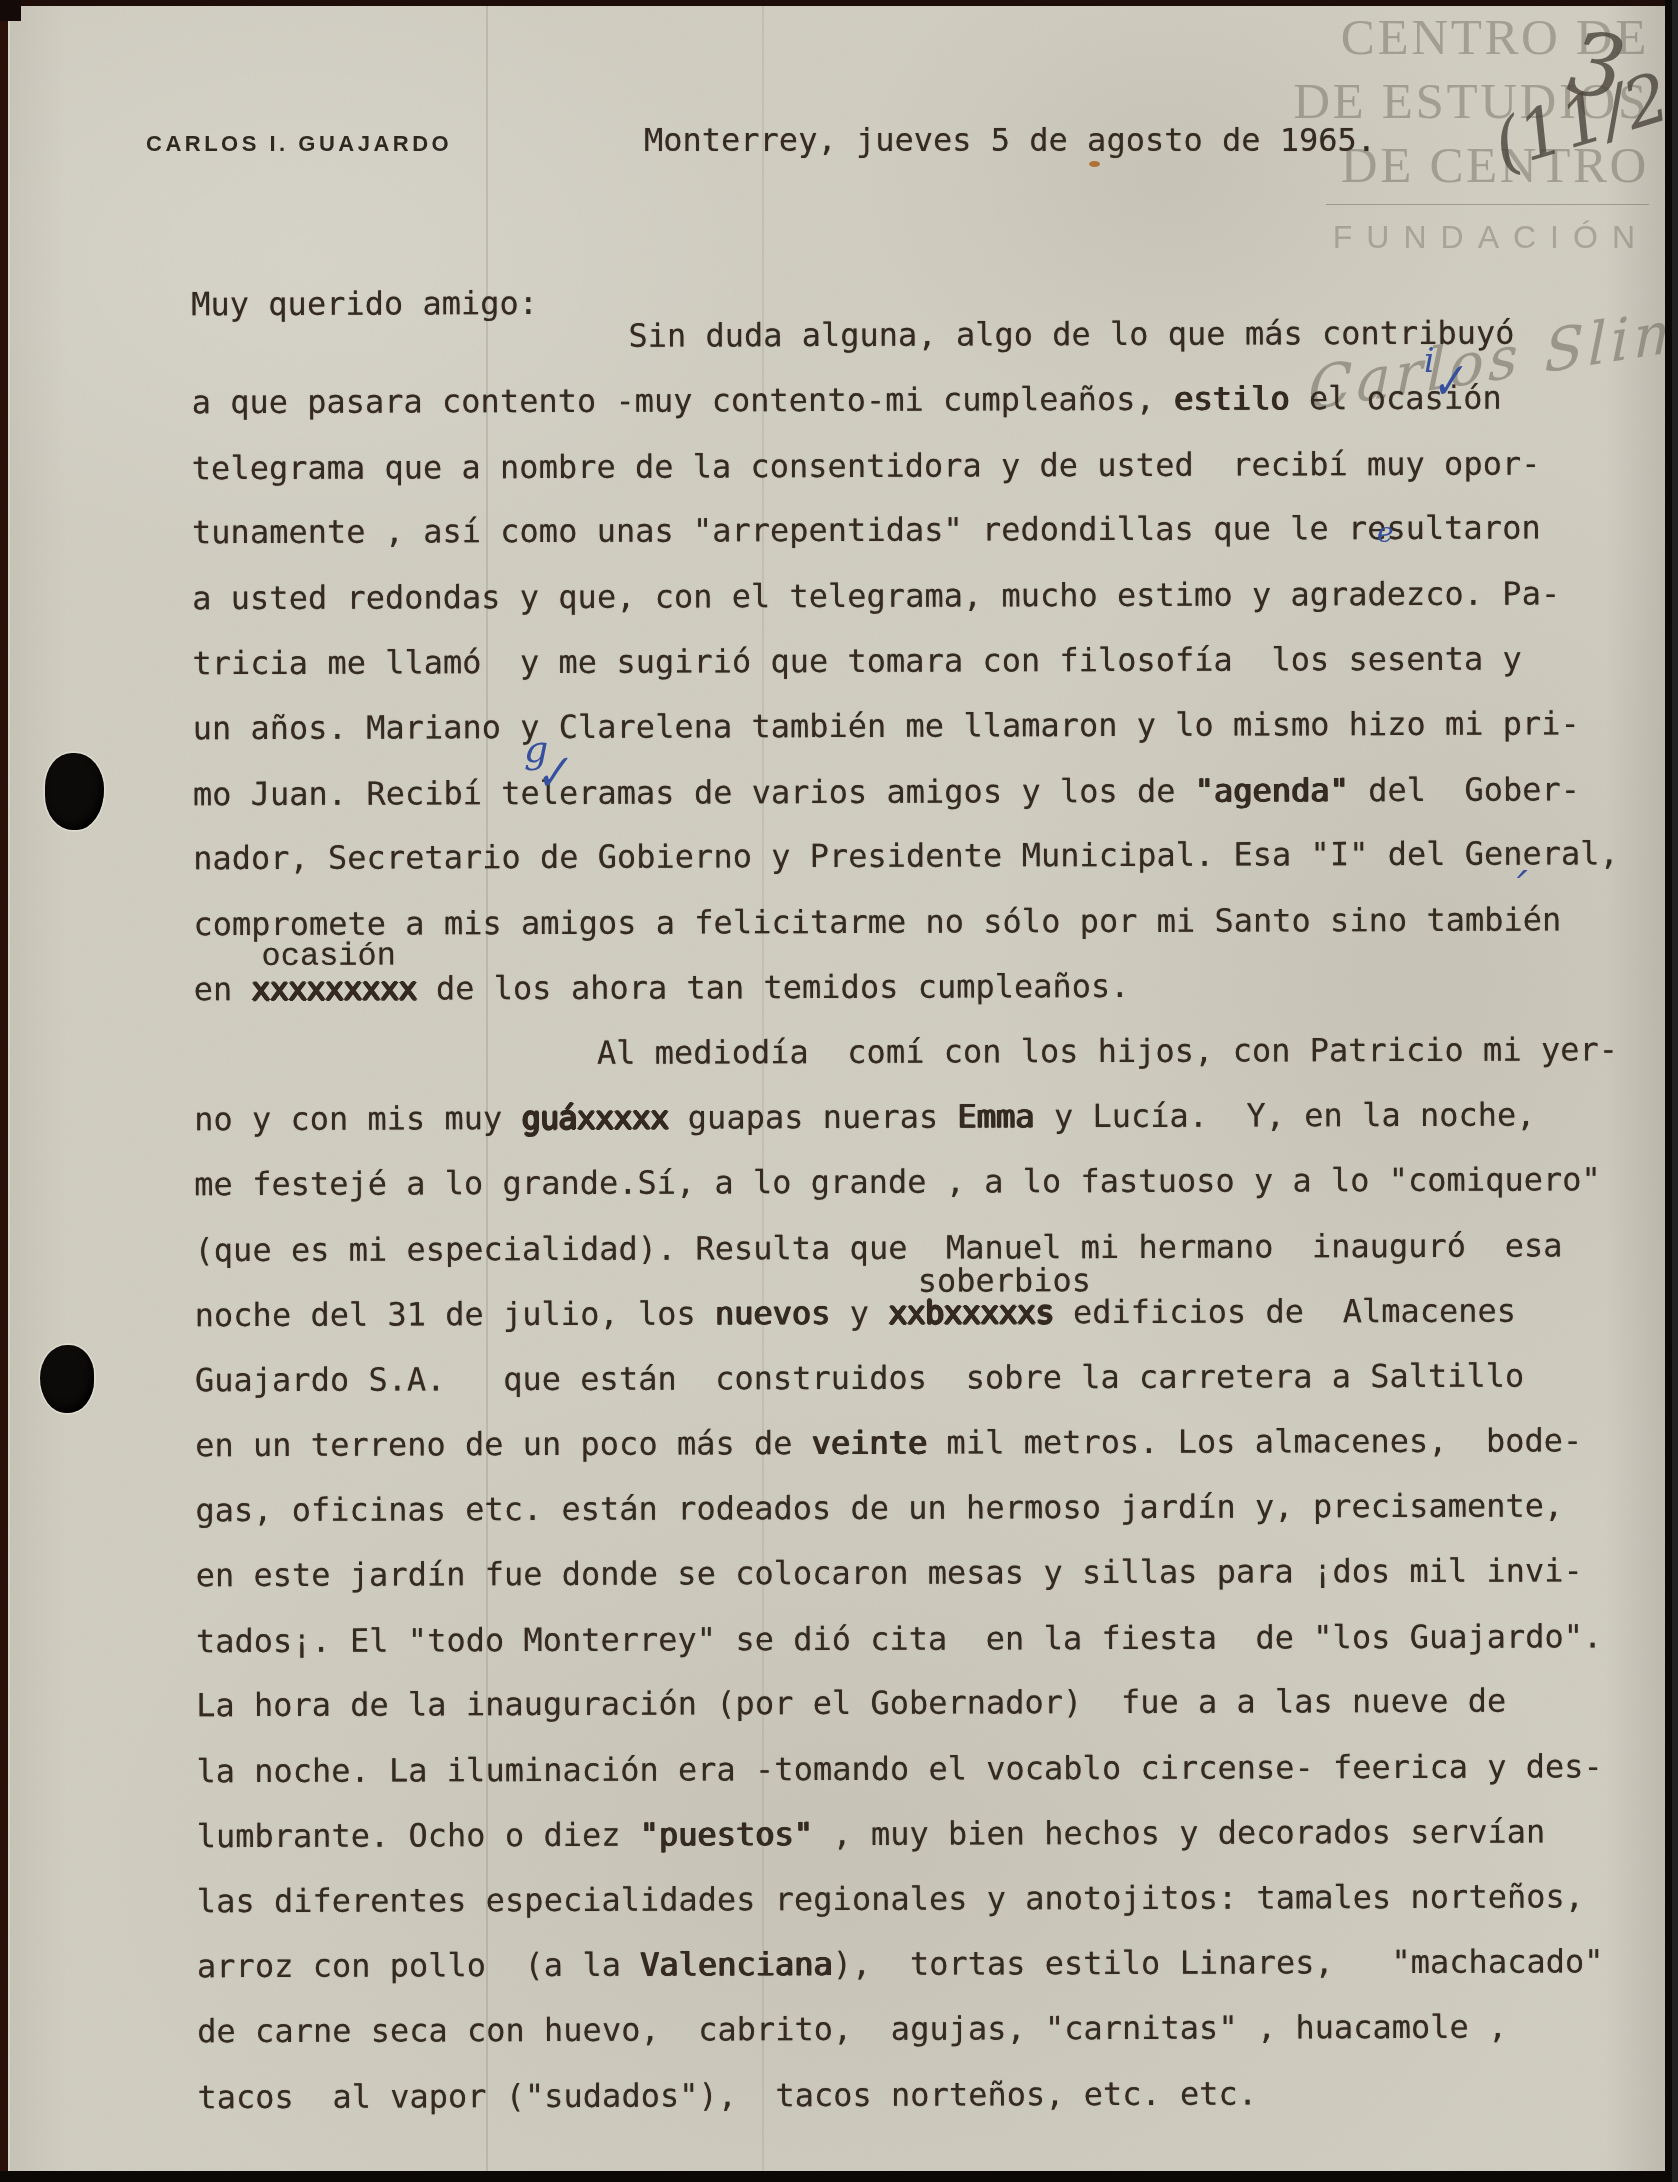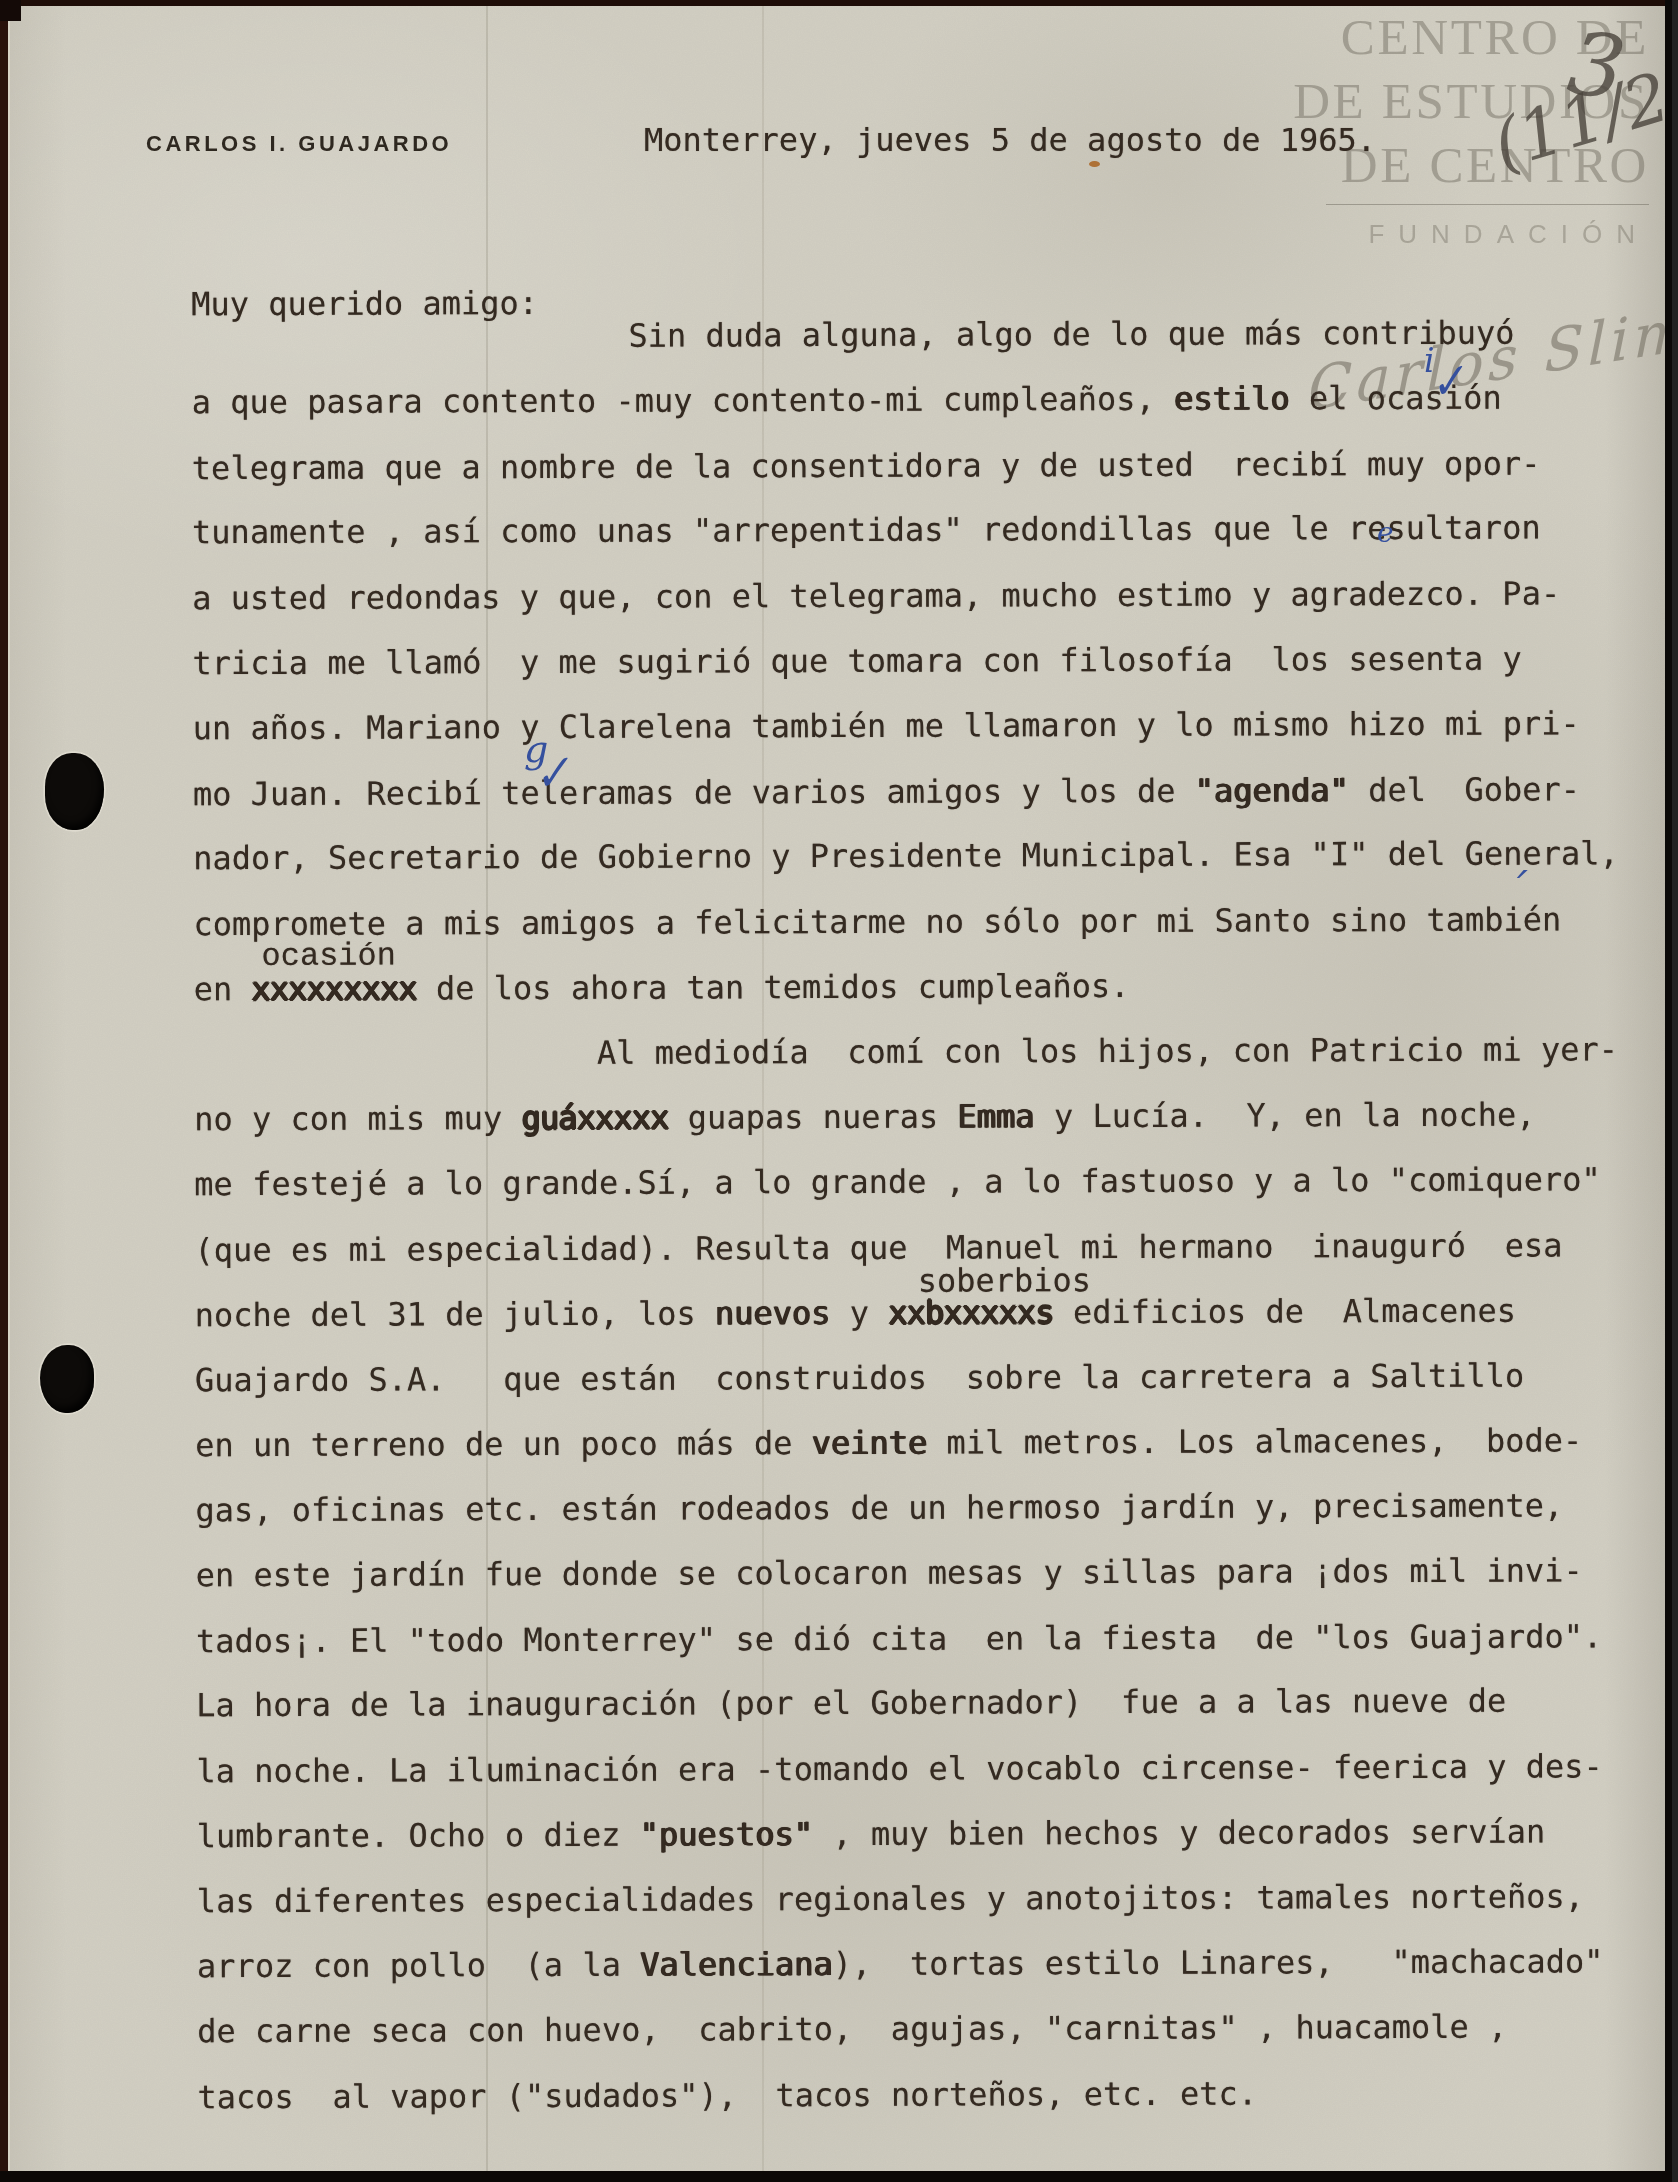--- a/index.html
+++ b/index.html
@@ -13,21 +13,21 @@
       radial-gradient(ellipse 437px 349px at 70% 8%, rgba(125,118,100,.10), transparent 70%),
       linear-gradient(90deg, rgba(100,90,75,.10), rgba(0,0,0,0) 4%, rgba(0,0,0,0) 96%, rgba(80,70,60,.16));
     font-family:"DejaVu Sans Mono", monospace;
   }
   .grain{position:absolute;left:0;top:0;opacity:.5;mix-blend-mode:multiply;pointer-events:none;}
   
   .wm{position:absolute;top:5.2px;right:23px;width:489px;text-align:right;
       font-family:"Liberation Serif", serif;color:rgba(100,96,84,.42);}
   .wm-line{font-size:51px;line-height:64px;letter-spacing:2.6px;}
   .wm-rule{width:323px;border-top:1.7px solid rgba(100,96,84,.45);margin:7px 0 0 auto;}
-  .wm-foundation{margin-top:14px;font-family:"Liberation Sans", sans-serif;font-size:26px;
+  .wm-foundation{margin-top:14px;font-family:"Liberation Sans", sans-serif;font-size:32px;
       letter-spacing:14px;color:rgba(110,106,92,.40);}
   .wm-script{position:absolute;left:1306px;top:325px;font-family:"DejaVu Serif", serif;
       font-style:italic;font-size:58px;letter-spacing:4.4px;color:rgba(112,106,93,.55);
       transform:rotate(-9deg) skewX(-10deg);white-space:nowrap;}
   
   .crease{position:absolute;top:0;height:2183px;width:1.7px;pointer-events:none;}
   .crease.c1{left:486px;background:rgba(120,112,96,.22);}
   .crease.c2{left:762px;background:rgba(120,112,96,.15);}
   .speck{position:absolute;left:1089px;top:161px;width:10.5px;height:6.1px;border-radius:50%;
       background:#a9611f;opacity:.85;}

